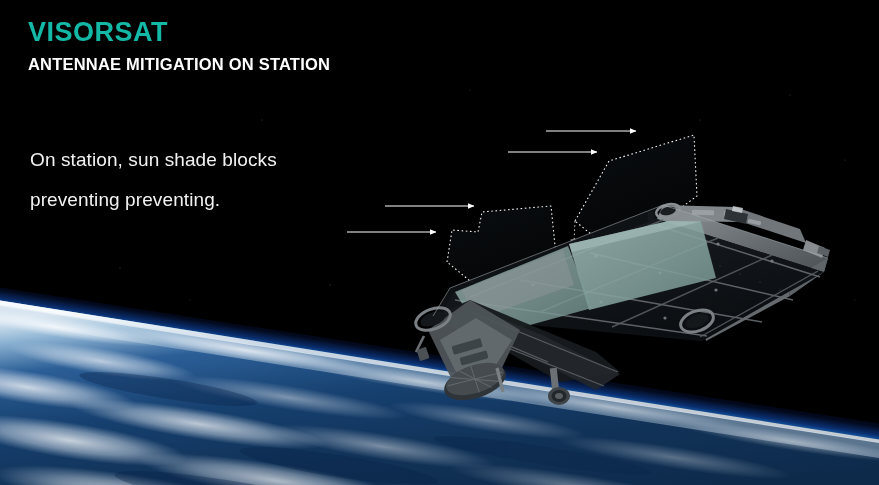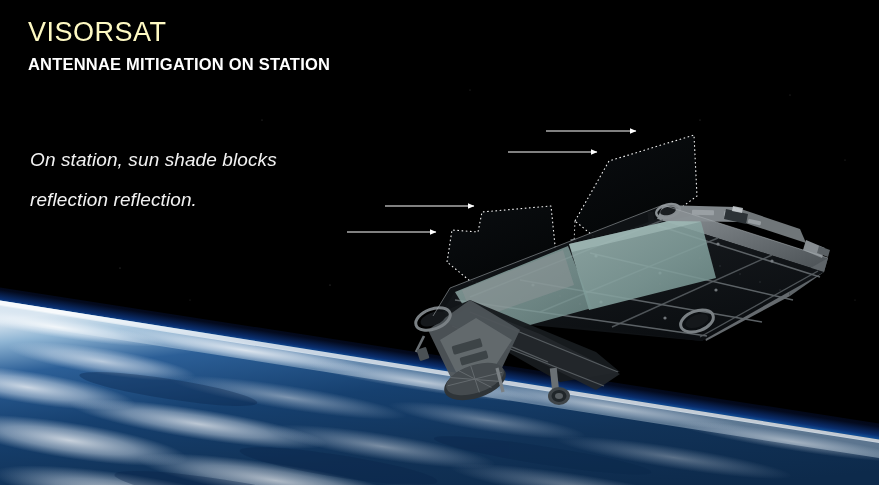--- a/index.html
+++ b/index.html
@@ -10,33 +10,33 @@
     -webkit-font-smoothing:antialiased;
   }
   #stage{position:absolute;inset:0;width:879px;height:485px;background:#000;overflow:hidden;}
 
   
   .layer{position:absolute;inset:0;width:879px;height:485px;}
 
   
   #title-block{position:absolute;left:28px;top:18px;z-index:40;}
   #main-title{
-    font-size:27px;font-weight:400;color:#fef9c3;letter-spacing:0.5px;
+    font-size:27px;font-weight:700;color:#14b8a6;letter-spacing:0.5px;
     line-height:1.05;margin:0;white-space:nowrap;
   }
   #sub-title{
     font-size:16.5px;font-weight:700;color:#ffffff;letter-spacing:0.2px;
     line-height:1.1;margin:9px 0 0 0;white-space:nowrap;
   }
   #caption{
     position:absolute;left:30px;top:140px;z-index:40;
     font-size:19px;font-weight:400;color:#f2f2f2;line-height:40px;
     letter-spacing:0.1px;white-space:nowrap;
   }
-  #caption div{white-space:nowrap;font-style:italic;}
+  #caption div{white-space:nowrap;}
 
   
   #arrows{position:absolute;inset:0;z-index:35;pointer-events:none;}
 </style>
 </head>
 <body>
 
 <div id="stage">
 
   <svg class="layer" viewBox="0 0 879 485" preserveAspectRatio="none" style="z-index:1">
@@ -343,16 +343,16 @@
     </g>
   </svg>
 
   <div id="title-block">
     <h1 id="main-title">VISORSAT</h1>
     <h2 id="sub-title">ANTENNAE MITIGATION ON STATION</h2>
   </div>
 
   <div id="caption">
     <div>On station, sun shade blocks</div>
-    <div>reflection reflection.</div>
+    <div>preventing preventing.</div>
   </div>
 
 </div>
 
 </body></html>

